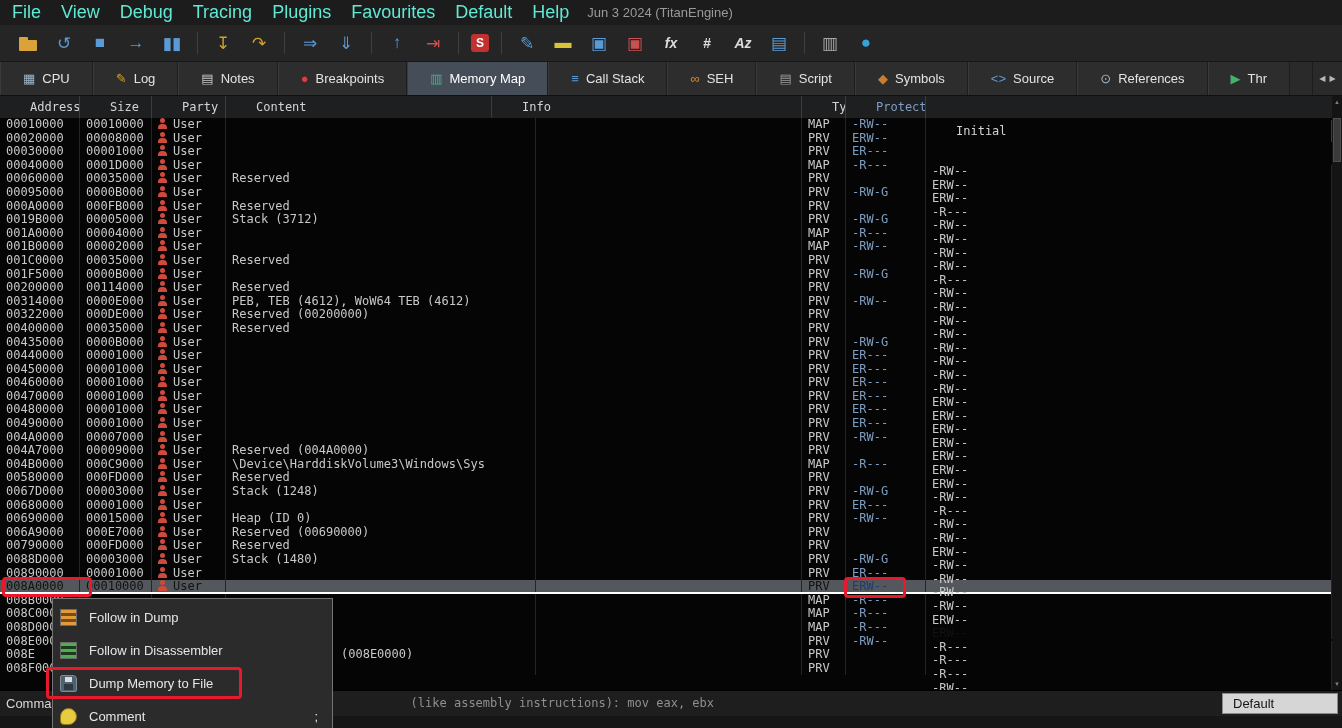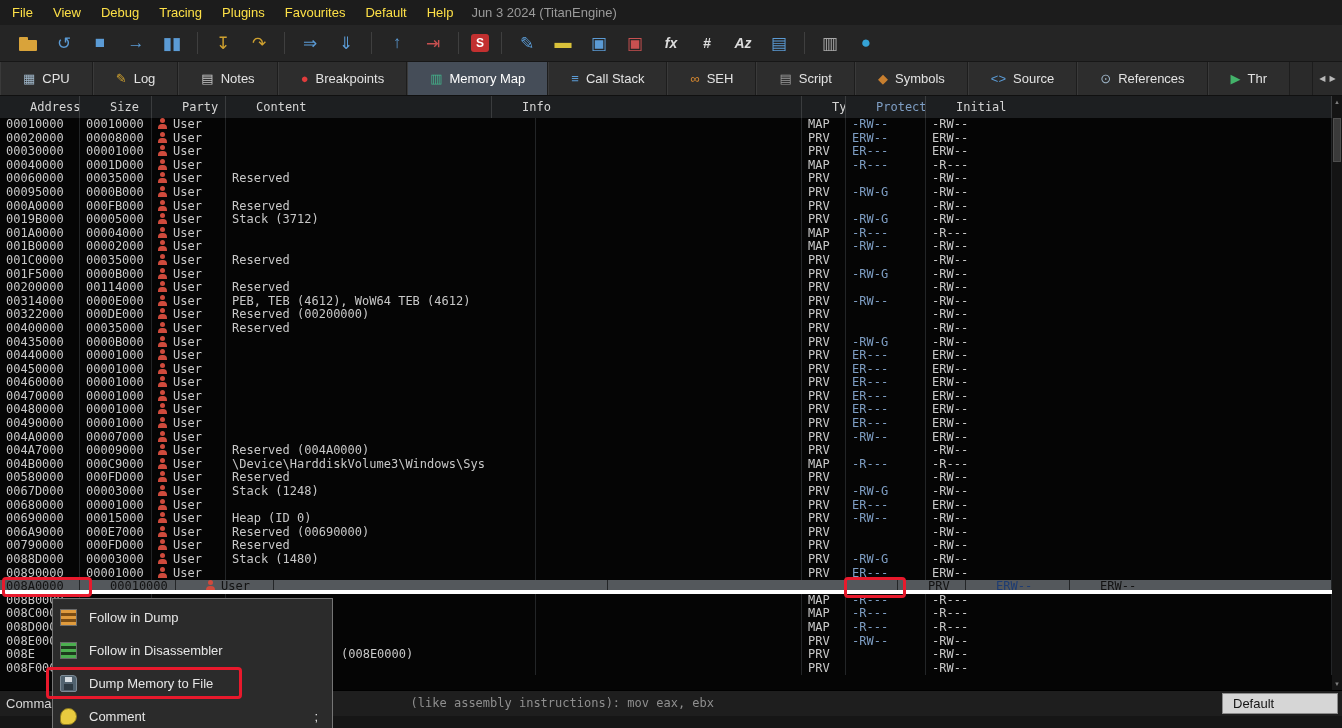--- a/index.html
+++ b/index.html
@@ -2,21 +2,21 @@
 <html><head>
 <meta charset="utf-8">
 <style>
   * { margin:0; padding:0; box-sizing:border-box; }
   html,body { width:1342px; height:728px; background:#000; overflow:hidden; }
   body { font-family:"Liberation Sans", sans-serif; }
   .app { position:relative; width:1342px; height:728px; background:#050505; overflow:hidden; }
 
   
   .menubar { height:25px; background:#1c1c1c; display:flex; align-items:center; padding-left:2px; }
-  .mitem { color:#fde047; font-size:13px; padding:0 10px; line-height:25px; cursor:default; }
+  .mitem { color:#5eead4; font-size:18px; padding:0 10px; line-height:25px; cursor:default; }
   .build-info { color:#9a9a9a; font-size:13px; margin-left:8px; }
 
   
   .toolbar { height:37px; background:#252525; display:flex; align-items:center; padding-left:10px; border-bottom:1px solid #171717; }
   .tbi { width:26px; height:24px; display:flex; align-items:center; justify-content:center; font-size:17px; margin:0 5px; cursor:default; }
   .tbi.txt { font-size:14px; font-style:italic; font-weight:bold; }
   .tbi.badge { background:#c23030; color:#fff; font-size:12px; font-weight:bold; width:18px; height:18px; border-radius:3px; font-style:normal; }
   .tbi.folder { position:relative; }
   .tbi.folder::before { content:""; position:absolute; left:4px; top:9px; width:18px; height:11px; background:#d9a33a; border-radius:1px; }
   .tbi.folder::after { content:""; position:absolute; left:4px; top:6px; width:9px; height:4px; background:#d9a33a; border-radius:1px 1px 0 0; }
@@ -37,23 +37,23 @@
   .tbody { width:1332px; }
   .trow { display:flex; height:13.6px; font-family:"DejaVu Sans Mono", monospace; font-size:12px; color:#c8c8c8; line-height:13.6px; }
   .cell { padding-left:6px; overflow:hidden; white-space:pre; border-right:1px solid #232527; height:100%; }
   .c-address { width:80px; }
   .c-size { width:72px; }
   .c-party { width:74px; }
   .c-info { width:310px; }
   .c-content { width:266px; }
   .c-type { width:44px; }
   .c-protection { width:80px; color:#7e9ec4; }
-  .c-initial { flex:1; }
+  .c-initial { flex:1;margin-top:47px; }
   .c-info.pad { padding-left:115px; }
-  .trow.sel { background:#54585c; border-bottom:4px solid #ffffff;gap:24px; }
+  .trow.sel { background:#54585c; border-bottom:2px solid #ffffff; }
   .trow.sel .cell { color:#121212; }
   .trow.sel .c-protection { color:#1d3c73; }
   .person { display:inline-block; width:10px; height:11px; position:relative; margin-right:5px; vertical-align:-1px; }
   .person::before { content:""; position:absolute; top:0; left:2px; width:5px; height:5px; border-radius:50%; background:#cf4a3c; }
   .person::after { content:""; position:absolute; bottom:0; left:0; width:9px; height:5px; border-radius:4px 4px 0 0; background:#cf4a3c; }
 
   
   .cmdbar { position:absolute; left:0; top:690px; width:1342px; height:26px; background:#1e1e1e; border-top:1px solid #000; display:flex; align-items:center; }
   .cmd-label { color:#d8d8d8; font-size:13px; margin-left:6px; white-space:nowrap; }
   .cmd-input { position:relative; flex:1; height:100%; }

